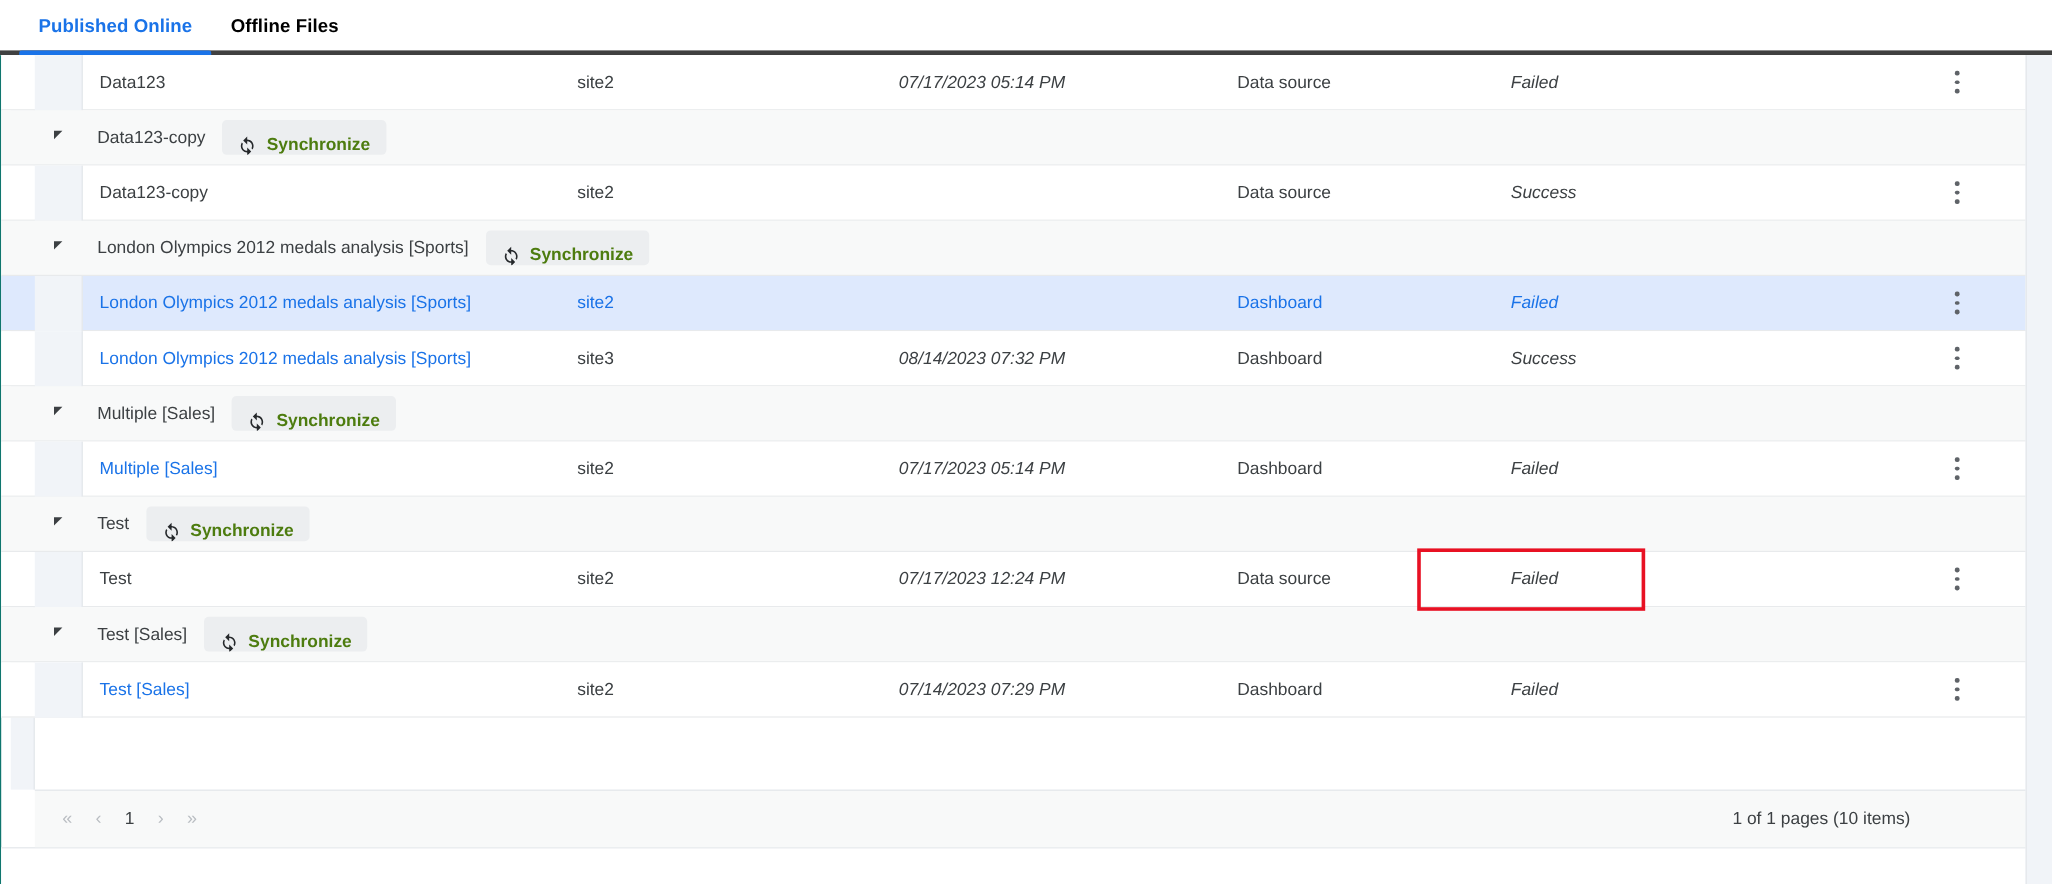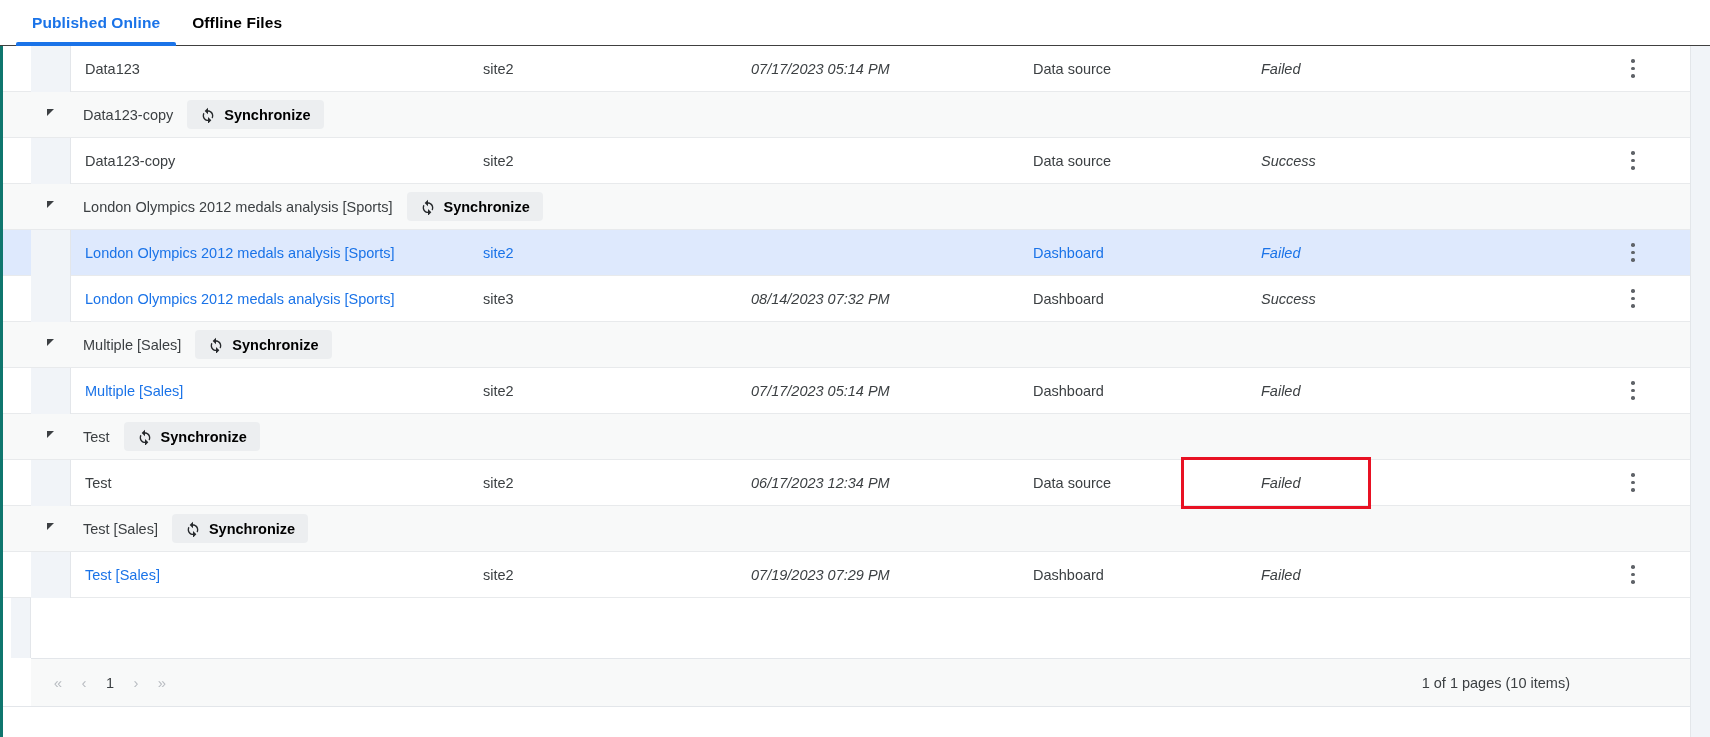--- a/index.html
+++ b/index.html
@@ -17,21 +17,21 @@
     height: 737px;
     background: #ffffff;
   }
 
   
   .tabbar {
     position: absolute;
     left: 0; top: 0;
     width: 1710px; height: 46px;
     background: #ffffff;
-    border-bottom: 1px solid #404040;
+    border-bottom: 4px solid #404040;
   }
   .tabs {
     position: absolute;
     left: 16px; top: 0;
     height: 46px;
     display: flex;
     align-items: center;
   }
   .tab {
     position: relative;
@@ -55,21 +55,21 @@
     border-radius: 2px 2px 0 0;
   }
 
   
   .grid-wrap {
     position: absolute;
     left: 0; top: 46px;
     width: 1710px;
     height: 691px;
     background: #ffffff;
-    border-left: 3px solid #0f766e;
+    border-left: 1px solid #0f766e;
   }
 
   
   .rail-gutter {
     position: absolute;
     left: 8px; top: 0;
     width: 20px;
     height: 612px;
     background: #f1f4f8;
     border-right: 1px solid #e3e6ea;
@@ -109,30 +109,30 @@
   .group-label {
     font-size: 14.5px;
     color: #3c4043;
     margin-left: 12px;
     white-space: nowrap;
   }
   .sync-btn {
     margin-left: 14px;
     height: 29px;
     display: inline-flex;
-    align-items: center;
+    align-items: flex-end;
     gap: 8px;
     padding: 0 13px;
     background: #eceef0;
     border: none;
     border-radius: 4px;
     font-family: "Liberation Sans", sans-serif;
     font-size: 14.5px;
     font-weight: bold;
-    color: #000000;
+    color: #4d7c0f;
     cursor: pointer;
     white-space: nowrap;
   }
   .sync-btn svg { display: block; }
 
   
   .datarow {
     position: relative;
     height: 46px;
     background: #ffffff;
@@ -222,21 +222,21 @@
     align-items: center;
     justify-content: center;
     font-size: 15px;
     color: #b9bdc2;
     cursor: pointer;
     user-select: none;
   }
   .pg.num { color: #3c4043; font-size: 14.5px; padding: 0 6px; }
   .pageinfo {
     margin-left: auto;
-    margin-right: 120px;
+    margin-right: 96px;
     font-size: 14.5px;
     color: #3c4043;
     white-space: nowrap;
   }
 
   
   .scrollstrip {
     position: absolute;
     left: 1687px; top: 0;
     width: 23px;
@@ -397,21 +397,21 @@
             </svg>
             <span>Synchronize</span>
           </button>
         </div>
         <div class="datarow">
           <div class="pad-left"></div>
           <div class="indent"></div>
           <div class="cells">
             <div class="cell c-name">Test</div>
             <div class="cell c-site">site2</div>
-            <div class="cell c-time">06/17/2023 12:34 PM</div>
+            <div class="cell c-time">07/17/2023 12:24 PM</div>
             <div class="cell c-type">Data source</div>
             <div class="cell c-status">Failed</div>
             <div class="kebab">
               <i></i>
               <i></i>
               <i></i>
             </div>
           </div>
         </div>
         <div class="grouprow">
@@ -426,21 +426,21 @@
             </svg>
             <span>Synchronize</span>
           </button>
         </div>
         <div class="datarow">
           <div class="pad-left"></div>
           <div class="indent"></div>
           <div class="cells">
             <div class="cell c-name link">Test [Sales]</div>
             <div class="cell c-site">site2</div>
-            <div class="cell c-time">07/19/2023 07:29 PM</div>
+            <div class="cell c-time">07/14/2023 07:29 PM</div>
             <div class="cell c-type">Dashboard</div>
             <div class="cell c-status">Failed</div>
             <div class="kebab">
               <i></i>
               <i></i>
               <i></i>
             </div>
           </div>
         </div>
       </div>

